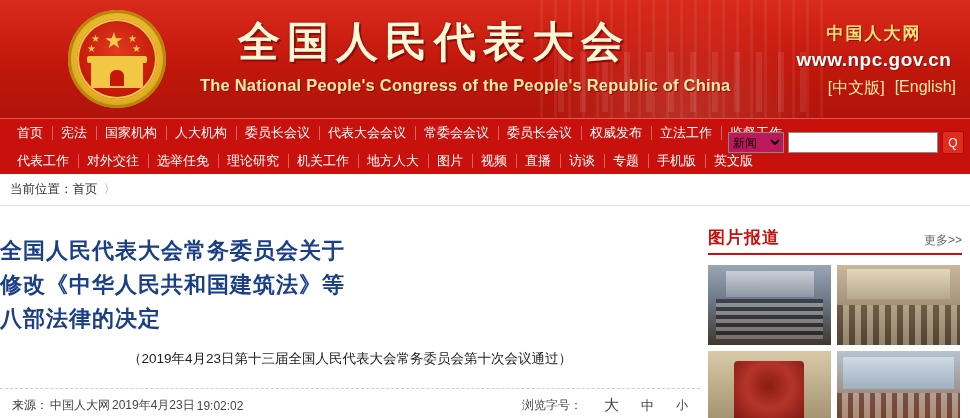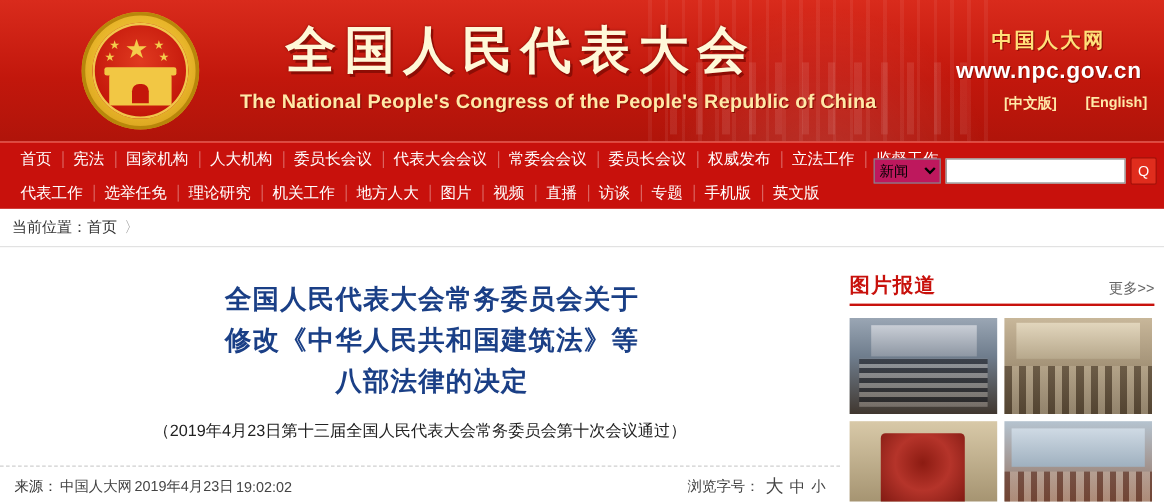--- a/index.html
+++ b/index.html
@@ -89,21 +89,21 @@
   .site-brand .cn {
     font-size: 17px; font-weight: bold; color: #ffe07a; letter-spacing: 2px;
     text-shadow: 1px 1px 0 #8d0d05;
   }
   .site-brand .url {
     margin-top: 4px; font-size: 19px; font-weight: bold; color: #ffffff;
     letter-spacing: 0.5px; text-shadow: 1px 1px 0 #8d0d05;
   }
   .lang-row {
     position: absolute; right: 14px; top: 78px;
-    display: flex; gap: 24px; font-size: 12px; font-weight: bold;
+    display: flex; gap: 10px; font-size: 16px;
   }
   .lang-row span { color: #ffe9a8; }
 
   
   .nav {
     position: relative;
     background: #c8110c;
     height: 56px;
     border-top: 1px solid #e8564a;
     color: #ffffff;
@@ -152,42 +152,40 @@
   }
   .crumb-bar .sep { margin: 0 6px; color: #999; }
 
   
   .body-wrap { display: flex; padding-top: 6px; }
   .main-col { width: 700px; position: relative; }
   .side-col { width: 262px; padding-left: 8px; }
 
   .article-title {
     margin-top: 22px;
-    text-align: center;
     color: #1a3f86;
     font-family: "DejaVu Sans", "Liberation Sans", sans-serif;
     font-size: 22px; font-weight: bold; line-height: 34px;
     letter-spacing: 1px;
-    margin-left: 20px;
   }
   .article-sub {
     margin-top: 14px; text-align: center;
     font-size: 13.5px; color: #222;
   }
   .meta-row {
     margin-top: 20px;
     border-top: 1px dashed #cfcfcf;
     padding-top: 7px;
     display: flex; align-items: center;
     font-size: 12px; color: #444;
     padding-left: 12px; padding-right: 12px;
   }
   .meta-left { display: flex; align-items: center; gap: 2px; }
   .meta-left .lbl { color: #333; }
-  .meta-right { margin-left: auto; display: flex; align-items: center; gap: 5px; }
+  .meta-right { margin-left: auto; display: flex; align-items: center; gap: 22px; }
   .meta-right .size-s { font-size: 12px; }
   .meta-right .size-m { font-size: 13px; }
   .meta-right .size-l { font-size: 15px; }
 
   
   .panel-head {
     display: flex; align-items: flex-end;
     border-bottom: 2px solid #c8110c;
     padding-bottom: 4px;
     margin-top: 14px;
@@ -265,20 +263,21 @@
       <a class="nav-item">委员长会议</a>
       <a class="nav-item">代表大会会议</a>
       <a class="nav-item">常委会会议</a>
       <a class="nav-item">委员长会议</a>
       <a class="nav-item">权威发布</a>
       <a class="nav-item">立法工作</a>
       <a class="nav-item">监督工作</a>
     </div>
     <div class="nav-row">
       <a class="nav-item">代表工作</a>
+      <a class="nav-item">对外交往</a>
       <a class="nav-item">选举任免</a>
       <a class="nav-item">理论研究</a>
       <a class="nav-item">机关工作</a>
       <a class="nav-item">地方人大</a>
       <a class="nav-item">图片</a>
       <a class="nav-item">视频</a>
       <a class="nav-item">直播</a>
       <a class="nav-item">访谈</a>
       <a class="nav-item">专题</a>
       <a class="nav-item">手机版</a>

